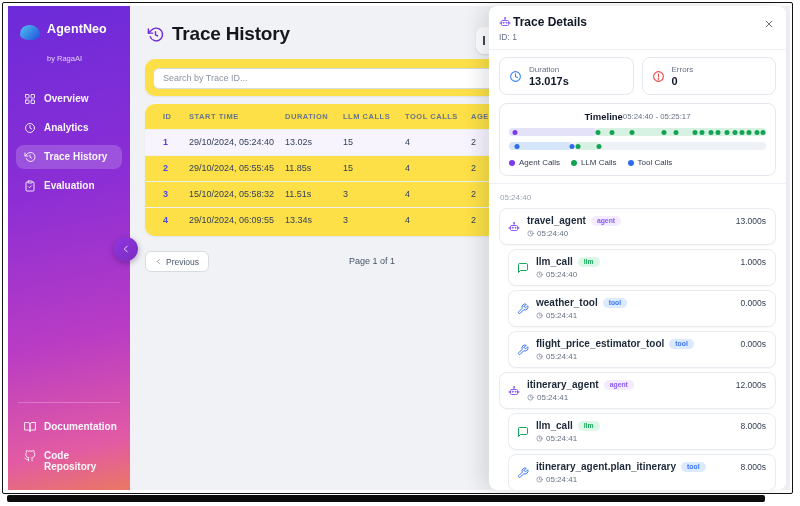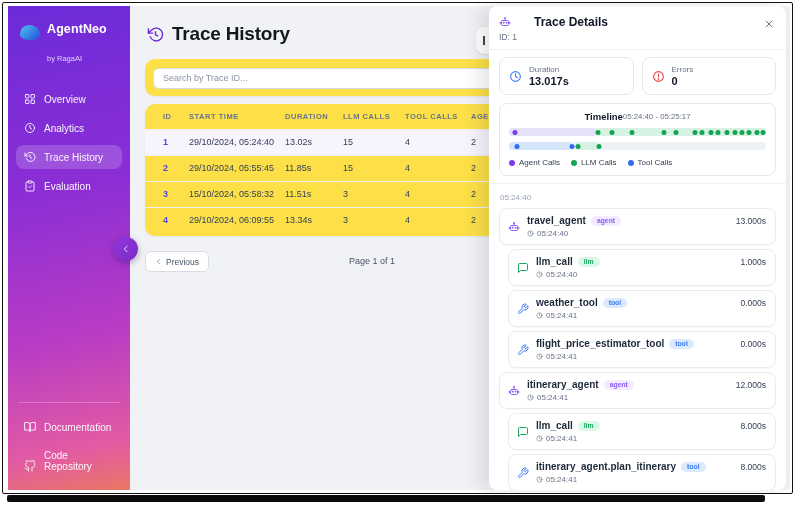--- a/index.html
+++ b/index.html
@@ -18,22 +18,22 @@
   .sidebar { position:absolute; left:5px; top:3px; bottom:3px; width:122px;
     background:linear-gradient(168deg,#6c2bd9 0%,#8c2ed5 38%,#b93cc4 68%,#e25ba3 90%,#ec8050 103%);
     color:#fff; padding:12px 8px; }
   .brand { display:flex; align-items:flex-start; gap:7px; padding:4px 4px 18px; }
   .brand-logo { width:20px; height:15px; margin-top:3px;
     background:linear-gradient(135deg,#56c3f2,#1d4fd8);
     border-radius:55% 60% 48% 52% / 70% 75% 45% 45%; }
   .brand-name { font-size:12.5px; font-weight:800; letter-spacing:.1px; }
   .brand-byline { font-size:7.5px; color:rgba(255,255,255,.78); margin-top:18px; }
   .nav { display:flex; flex-direction:column; gap:5px; margin-top:6px; }
-  .nav-item { display:flex; align-items:flex-end; gap:8px; padding:6px 8px; border-radius:8px;
-    font-size:10px; font-weight:400; color:rgba(255,255,255,.95); cursor:pointer; }
+  .nav-item { display:flex; align-items:flex-start; gap:8px; padding:6px 8px; border-radius:8px;
+    font-size:10px; font-weight:700; color:rgba(255,255,255,.95); cursor:pointer; }
   .nav-item .ic { width:12px; height:12px; opacity:.92; }
   .nav-item.active { background:rgba(255,255,255,.18); }
   .side-foot { position:absolute; left:8px; right:8px; bottom:12px; }
   .side-div { height:1px; background:rgba(255,255,255,.25); margin:0 2px 12px; }
 
   .collapse-btn { position:absolute; left:111px; top:234px; width:24px; height:24px; z-index:40;
     border:none; border-radius:50%; background:linear-gradient(135deg,#9036e3,#7b2bbf);
     color:#fff; display:flex; align-items:center; justify-content:center; cursor:pointer;
     box-shadow:0 2px 6px rgba(30,10,60,.35); }
   .collapse-btn .ic { width:10px; height:10px; }
@@ -69,21 +69,21 @@
   .sliver { position:absolute; left:346px; top:21px; width:26px; height:27px; background:#fff;
     border-radius:8px; box-shadow:0 1px 2px rgba(16,24,40,.10); z-index:5; }
   .sliver::after { content:""; position:absolute; left:7px; top:9px; width:2px; height:9px;
     background:#3f4754; }
 
   
   .panel { position:absolute; left:486px; top:3px; bottom:3px; width:297px; background:#fff;
     border-radius:8px; box-shadow:-7px 0 20px rgba(15,23,42,.13); padding:9px 10px; z-index:50;
     overflow:hidden; }
   .panel-head { display:flex; justify-content:space-between; align-items:flex-start; }
-  .panel-title-row { display:flex; align-items:center; gap:23px; }
+  .panel-title-row { display:flex; align-items:center; gap:2px; }
   .panel-title-row .ic { width:12px; height:12px; color:#8b5cf6; }
   .panel-title { font-size:12px; font-weight:800; color:#101828; }
   .panel-id { font-size:8.5px; color:#667085; margin-top:3px; }
   .close-btn { background:none; border:none; color:#475467; cursor:pointer; padding:2px; }
   .close-btn .ic { width:10px; height:10px; }
   .panel-div { height:1px; background:#edf0f4; margin:7px -10px; }
 
   .stats-row { display:flex; gap:8px; margin-top:2px; }
   .stat-card { flex:1; border:1px solid #e4e7ee; border-radius:8px; padding:7px 9px;
     display:flex; align-items:center; gap:7px; }

